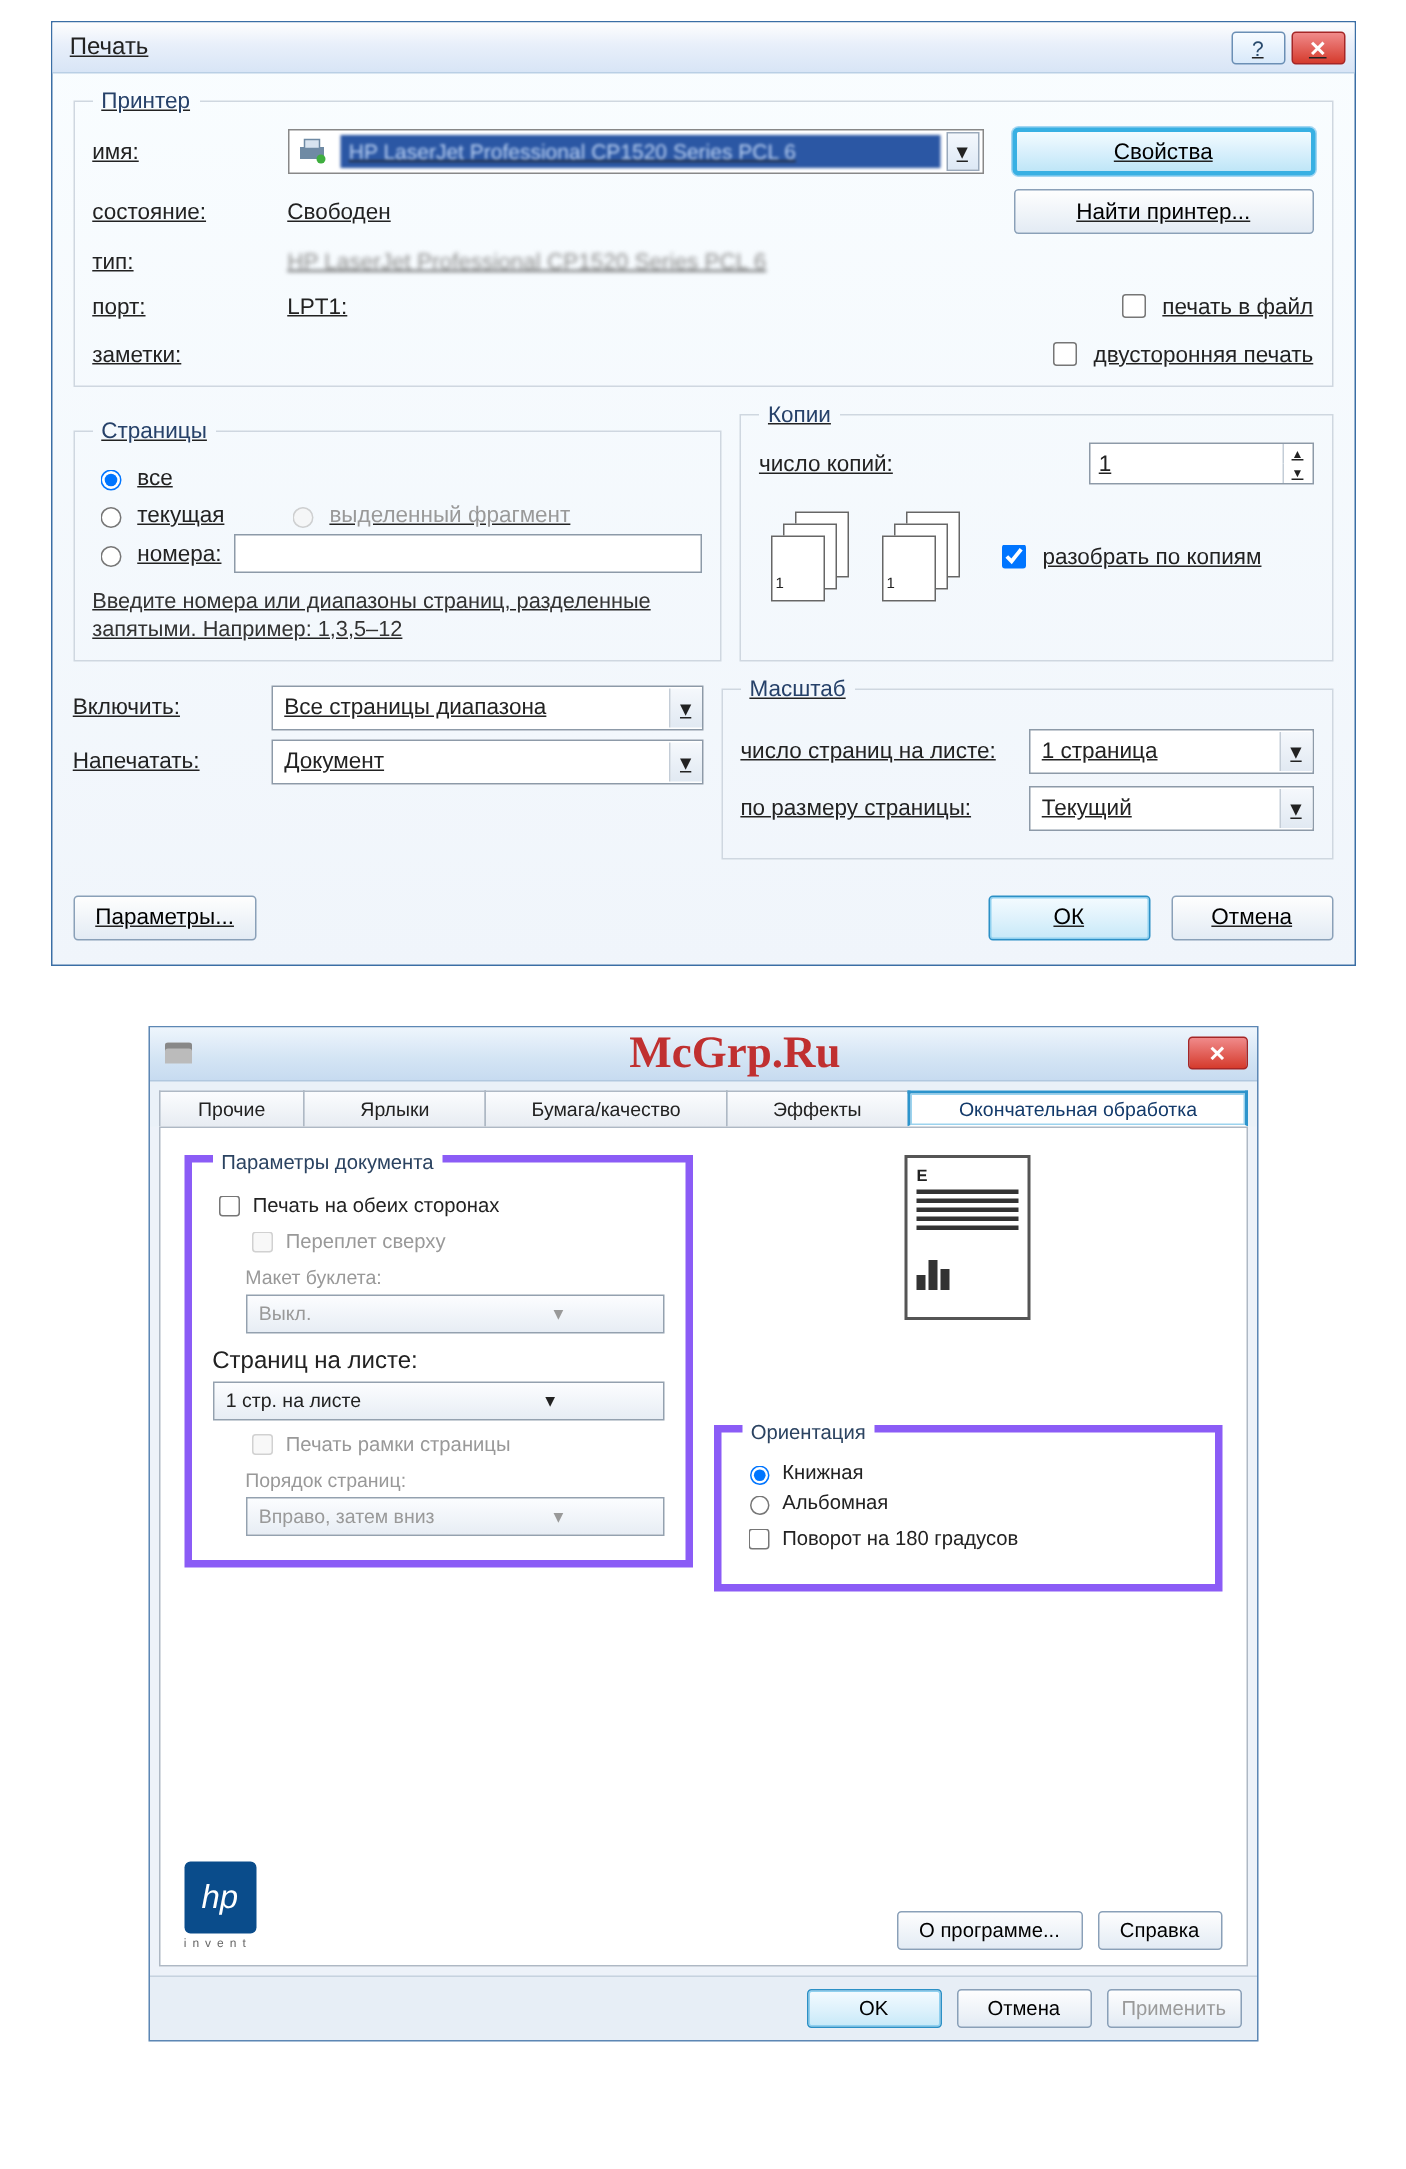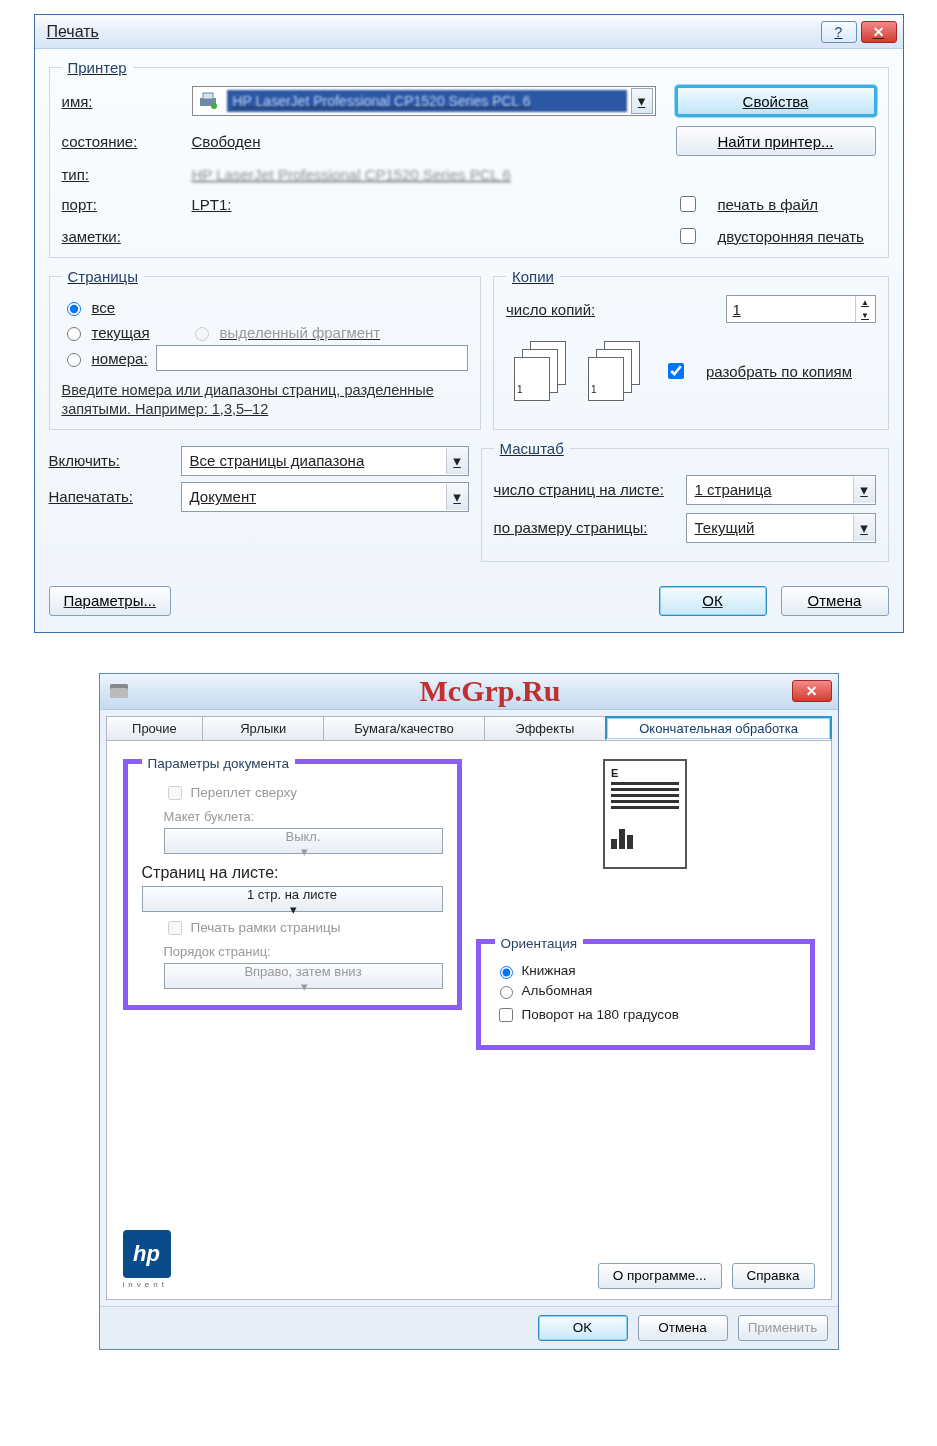--- a/index.html
+++ b/index.html
@@ -104,25 +104,25 @@
     background: linear-gradient(#f5fcff,#d9f0fc 50%,#bde5f7);
   }
   .btn-focus {
     border: 1px solid #2c90c6;
     box-shadow: 0 0 0 1px #8fd0ef inset;
     background: linear-gradient(#f4fbff,#dff2fc 50%,#c7e9f8);
   }
   .right-col { display: flex; flex-direction: column; gap: 8px; align-items: stretch; }
 
   .blurred { color: #8e8e8e; filter: blur(1.5px); }
-  .chk { display: flex; align-items: center; gap: 19px; font-size: 15px; }
+  .chk { display: flex; align-items: center; gap: 8px; font-size: 15px; justify-content: flex-end; }
   .chk input { width: 16px; height: 16px; }
 
   .row { display: flex; gap: 12px; }
-  .pages-box { flex: 1.1; }
+  .pages-box { flex: 1.1; margin-top: 11px; }
   .copies-box { flex: 1; }
 
   .radio-row { display: flex; align-items: center; gap: 8px; font-size: 15px; margin: 4px 0; }
   .radio-row input { width: 14px; height: 14px; }
   .hint { font-size: 14.5px; color: #333; margin-top: 10px; line-height: 1.3; }
 
   .select-like {
     display: flex; align-items: center;
     border: 1px solid #8d9aa8; height: 30px;
     background: #fff;
@@ -230,21 +230,20 @@
     border: 5px solid #8b5cf6;
     padding: 12px 14px 16px;
     font-size: 13.5px;
   }
   .group-title { position: relative; top: -20px; background: #fff; display: inline-block; padding: 0 6px; color: #2b4361; font-size: 13.5px; }
   .group-inner { margin-top: -12px; }
   .sel2 {
     display: flex; align-items: center;
     border: 1px solid #94a1af; height: 26px; background: linear-gradient(#fcfdff,#e7edf4);
     font-size: 13px;
-    flex-direction: column;
   }
   .sel2 span { flex:1; padding: 0 8px; }
   .sel2 .dd { width: 20px; text-align: center; }
   .disabled { color: #999; align-items: center; }
   .sm-chk { display: flex; align-items: center; gap: 6px; font-size: 13.5px; margin: 4px 0; }
   .sm-chk input { width: 14px; height: 14px; }
 
   .preview-box {
     width: 84px; height: 110px; border: 2px solid #555; background: #fff;
     padding: 6px;
@@ -252,21 +251,21 @@
   .preview-box .ln { height: 3px; background: #333; margin: 3px 0; }
   .preview-box .chartlet { margin-top: 10px; height: 30px; display: flex; align-items: flex-end; gap: 2px; }
   .preview-box .chartlet div { width: 6px; background: #333; }
 
   .radio2 { display:flex; align-items:center; gap:6px; font-size:13.5px; margin:4px 0; }
   .radio2 input { width:13px; height:13px; }
 
   .hp-logo {
     width: 48px; height: 48px; background: #0a4c8b; border-radius: 4px;
     display: flex; align-items: center; justify-content: center;
-    color: #fff; font-style: italic; font-weight: bold; font-size: 22px;
+    color: #fff; font-style: italic; font-weight: normal; font-size: 22px;
   }
   .invent { font-size: 8px; letter-spacing: 4px; color: #666; margin-top: 2px; }
 
   .dlg2-footer {
     background: #e7eef6;
     border-top: 1px solid #c6d2df;
     padding: 8px 10px;
     display: flex; gap: 10px; justify-content: flex-end;
     font-size: 13.5px;
   }
@@ -456,20 +455,24 @@
       <div class="tab active" style="flex:1.4">Окончательная обработка</div>
     </div>
   </div>
 
   <div class="dlg2-body">
 
     <div style="flex:1;display:flex;flex-direction:column">
       <div class="group-frame">
         <span class="group-title">Параметры документа</span>
         <div class="group-inner">
+          <label class="sm-chk">
+            <input type="checkbox" style="">
+            <span>Печать на обеих сторонах</span>
+          </label>
           <div style="padding-left:22px">
             <label class="sm-chk disabled">
               <input type="checkbox" disabled="" style="">
               <span>Переплет сверху</span>
             </label>
             <div class="disabled" style="font-size:13px;margin:6px 0 4px">Макет буклета:</div>
             <div class="sel2 disabled">
               <span>Выкл.</span>
                   <span class="dd">▾</span>
             </div>

